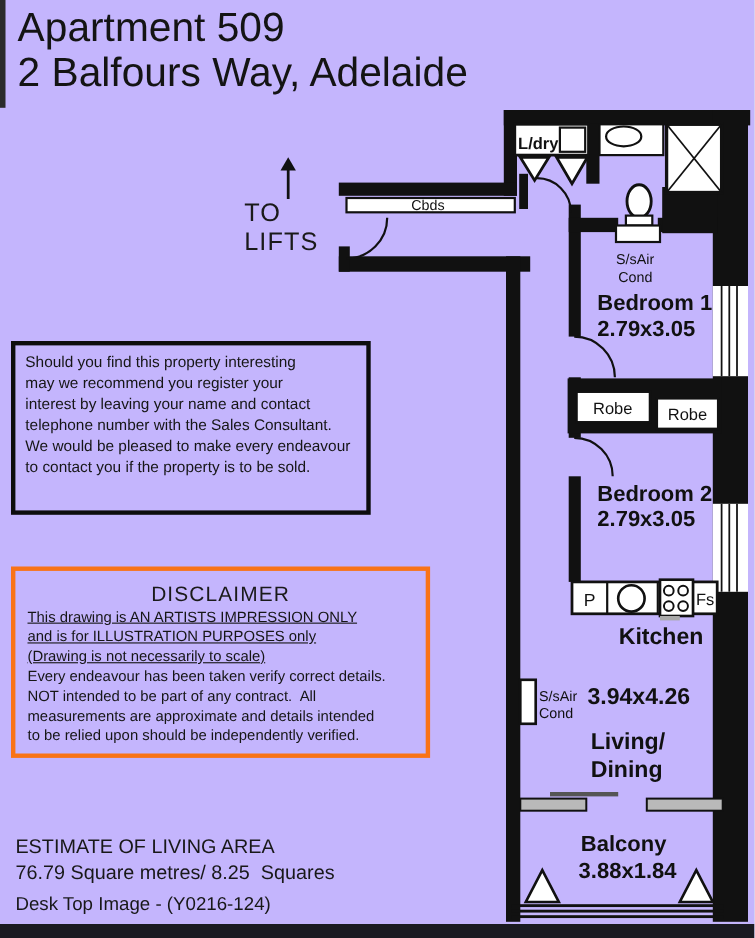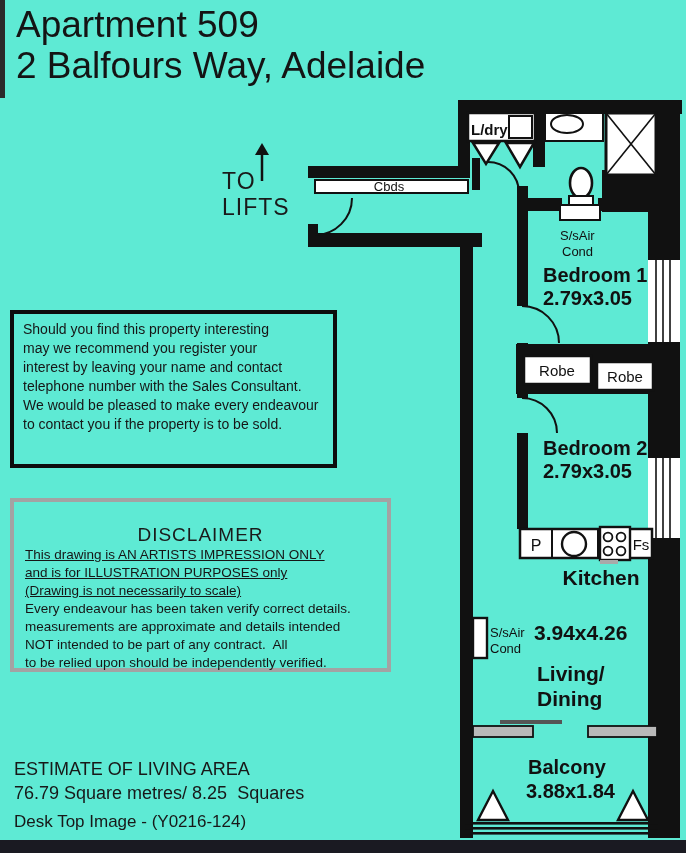--- a/index.html
+++ b/index.html
@@ -1,33 +1,33 @@
 <!DOCTYPE html>
 <html><head>
 <meta charset="utf-8">
 <style>
   html,body{margin:0;padding:0;background:#e8e8e8;}
   .page{
-    position:relative;width:686px;height:853px;background:#5eead4;
+    position:relative;width:686px;height:853px;background:#c4b5fd;
     font-family:"Liberation Sans",sans-serif;color:#111;overflow:hidden;
     margin:0 auto;
   }
   .left-bar{position:absolute;left:0;top:0;width:5px;height:98px;background:#2b2b2b;}
   .bottom-bar{position:absolute;left:0;top:840px;width:686px;height:13px;background:#1a1a22;}
   .title{position:absolute;left:16px;top:4px;font-size:37px;line-height:41px;color:#141414;letter-spacing:0px;}
-  .tolifts{position:absolute;left:222px;top:168px;font-size:23px;line-height:26px;letter-spacing:1px;color:#1a1a1a;}
+  .tolifts{position:absolute;left:222px;top:180px;font-size:23px;line-height:26px;letter-spacing:1px;color:#1a1a1a;}
   .tolifts-arrow{position:absolute;left:251px;top:141px;}
   .register-box{
     position:absolute;left:10px;top:310px;width:327px;height:158px;
     border:4px solid #0d0d0d;box-sizing:border-box;padding:6px 9px;
     font-size:14px;line-height:19px;color:#161616;
   }
   .disclaimer-box{
-    position:absolute;left:10px;top:498px;width:381px;height:174px;
-    border:4px solid #a3a3a3;box-sizing:border-box;padding:21px 11px;
+    position:absolute;left:10px;top:515px;width:381px;height:174px;
+    border:4px solid #f97316;box-sizing:border-box;padding:10px 11px;
     font-size:13.5px;line-height:18px;color:#161616;
   }
   .disclaimer-title{text-align:center;font-size:19px;line-height:23px;letter-spacing:1px;color:#1a1a1a;}
   .u{text-decoration:underline;}
   .pre{white-space:pre-wrap;}
   .estimate{position:absolute;left:14px;top:757px;font-size:18px;line-height:24px;color:#181818;}
   .footer-line{position:absolute;left:14px;top:812px;font-size:17px;color:#181818;text-align:center;}
   svg text{fill:#111;font-family:"Liberation Sans",sans-serif;}
   svg .lbl-big{font-weight:bold;font-size:20px;}
   svg .lbl-big21{font-weight:bold;font-size:21px;}
@@ -63,22 +63,22 @@
     <div>We would be pleased to make every endeavour</div>
     <div>to contact you if the property is to be sold.</div>
   </div>
 
   <div class="disclaimer-box">
     <div class="disclaimer-title">DISCLAIMER</div>
     <div class="u">This drawing is AN ARTISTS IMPRESSION ONLY</div>
     <div class="u">and is for ILLUSTRATION PURPOSES only</div>
     <div class="u">(Drawing is not necessarily to scale)</div>
     <div class="pre">Every endeavour has been taken verify correct details.</div>
+    <div class="pre">NOT intended to be part of any contract.  All</div>
     <div class="pre">measurements are approximate and details intended</div>
-    <div class="pre">NOT intended to be part of any contract.  All</div>
     <div class="pre">to be relied upon should be independently verified.</div>
   </div>
 
   <div class="estimate">
     <div>ESTIMATE OF LIVING AREA</div>
     <div class="pre">76.79 Square metres/ 8.25  Squares</div>
   </div>
 
   <div class="footer-line">Desk Top Image - (Y0216-124)</div>
 

